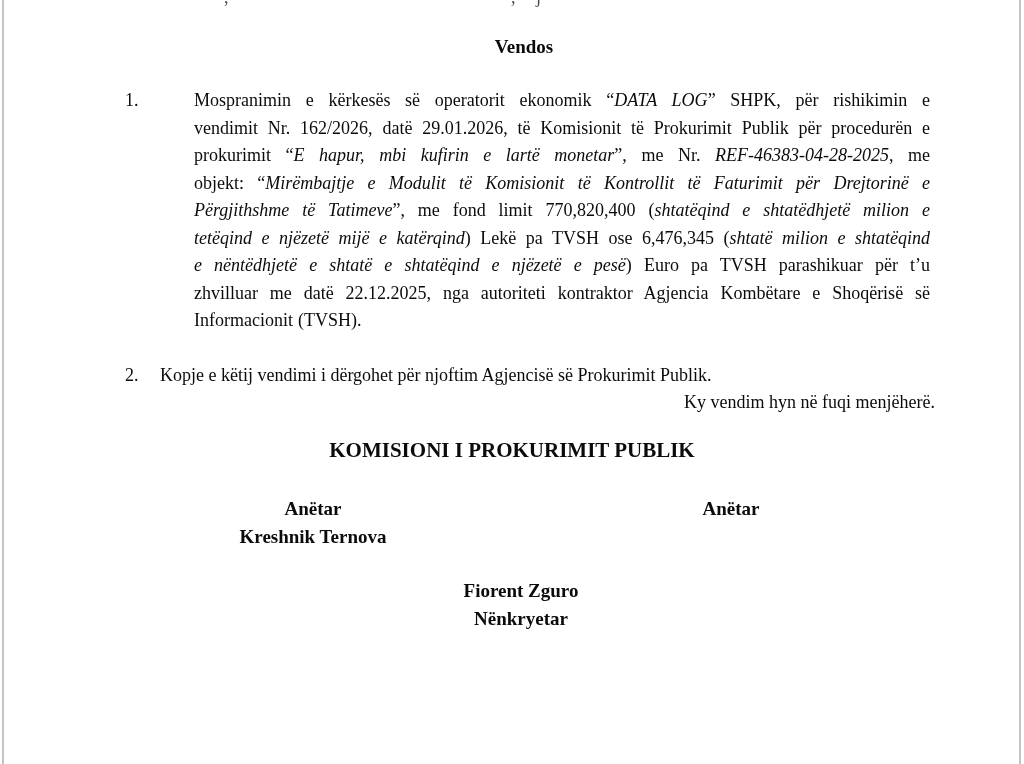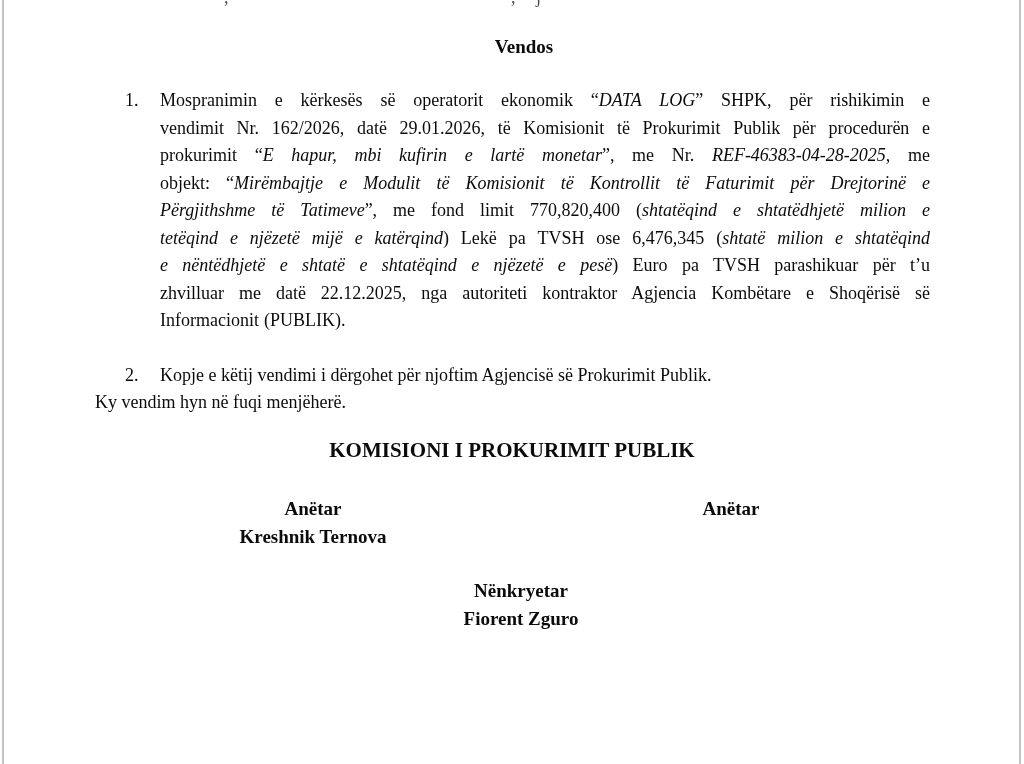--- a/index.html
+++ b/index.html
@@ -30,31 +30,31 @@
   }
 
   .list-num {
     position: absolute; font-size: 18px; line-height: 27.5px;
   }
   .para1 {
     position: absolute; top: 87px; left: 160px; width: 770px;
     font-size: 18px; line-height: 27.5px;
     word-spacing: 0.5px;
   }
-  .jline { text-align: justify; text-align-last: justify; }
+  .jline { text-align: justify; text-align-last: justify; margin-left: 34px; }
   .jline.last { text-align-last: left; }
   .it { font-style: italic; }
 
   .para2-text {
     position: absolute; top: 362px; left: 160px; width: 780px;
     font-size: 18px; line-height: 27.5px;
   }
   .effect-line {
     position: absolute; top: 389px; left: 95px; width: 840px;
-    font-size: 18px; line-height: 27.5px;
+    font-size: 18px; line-height: 27.5px; text-align: right;
   }
 
   .commission {
     position: absolute; top: 436px; left: 0; width: 100%;
     text-align: center; font-weight: bold; font-size: 21px; line-height: 28px;
   }
 
   .sig {
     position: absolute; text-align: center; font-weight: bold;
     font-size: 19px; line-height: 27.5px;
@@ -82,37 +82,37 @@
   <div class="list-num" style="top:87px; left:125px">1.</div>
   <div class="para1">
       <div class="jline"><span>Mospranimin e kërkesës së operatorit ekonomik “</span><span class="it">DATA LOG</span><span>” SHPK, për rishikimin e</span></div>
       <div class="jline"><span>vendimit Nr. 162/2026, datë 29.01.2026, të Komisionit të Prokurimit Publik për procedurën e</span></div>
       <div class="jline"><span>prokurimit “</span><span class="it">E hapur, mbi kufirin e lartë monetar</span><span>”, me Nr. </span><span class="it">REF-46383-04-28-2025</span><span>, me</span></div>
       <div class="jline"><span>objekt: “</span><span class="it">Mirëmbajtje e Modulit të Komisionit të Kontrollit të Faturimit për Drejtorinë e</span></div>
       <div class="jline"><span class="it">Përgjithshme të Tatimeve</span><span>”, me fond limit 770,820,400 (</span><span class="it">shtatëqind e shtatëdhjetë milion e</span></div>
       <div class="jline"><span class="it">tetëqind e njëzetë mijë e katërqind</span><span>) Lekë pa TVSH ose 6,476,345 (</span><span class="it">shtatë milion e shtatëqind</span></div>
       <div class="jline"><span class="it">e nëntëdhjetë e shtatë e shtatëqind e njëzetë e pesë</span><span>) Euro pa TVSH parashikuar për t’u</span></div>
       <div class="jline"><span>zhvilluar me datë 22.12.2025, nga autoriteti kontraktor Agjencia Kombëtare e Shoqërisë së</span></div>
-      <div class="jline last"><span>Informacionit (PUBLIK).</span></div>
+      <div class="jline last"><span>Informacionit (TVSH).</span></div>
     </div>
 
   <div class="list-num" style="top:362px; left:125px">2.</div>
   <div class="para2-text">Kopje e këtij vendimi i dërgohet për njoftim Agjencisë së Prokurimit Publik.</div>
 
   <div class="effect-line">Ky vendim hyn në fuqi menjëherë.</div>
 
   <div class="commission">KOMISIONI I PROKURIMIT PUBLIK</div>
 
   <div class="sig left-col">
     <div>Anëtar</div>
     <div>Kreshnik Ternova</div>
   </div>
 
   <div class="sig right-col">
     <div>Anëtar</div>
   </div>
 
   <div class="sig center-col">
+    <div>Fiorent Zguro</div>
     <div>Nënkryetar</div>
-    <div>Fiorent Zguro</div>
   </div>
 
 </div>
 
 </body></html>

